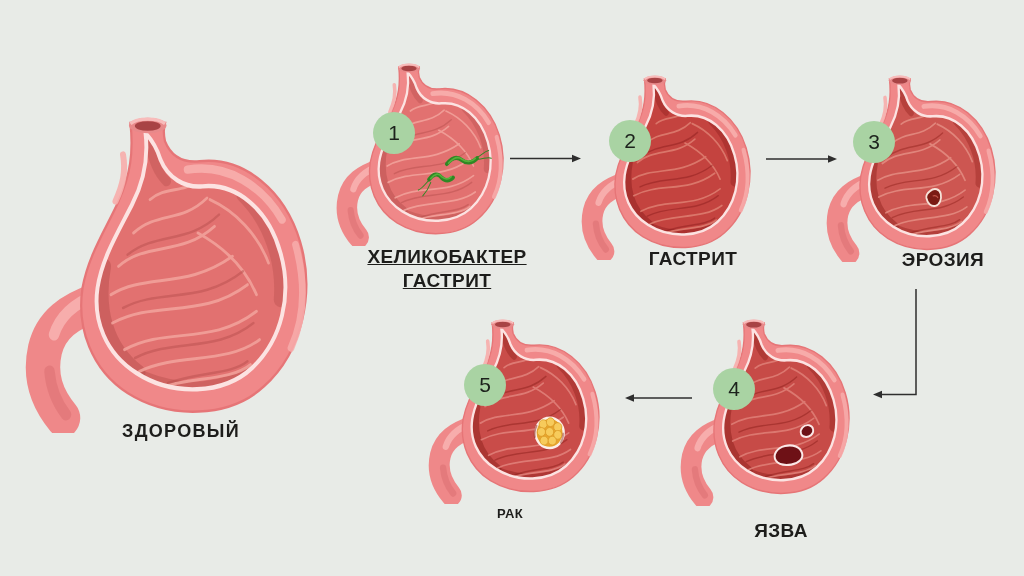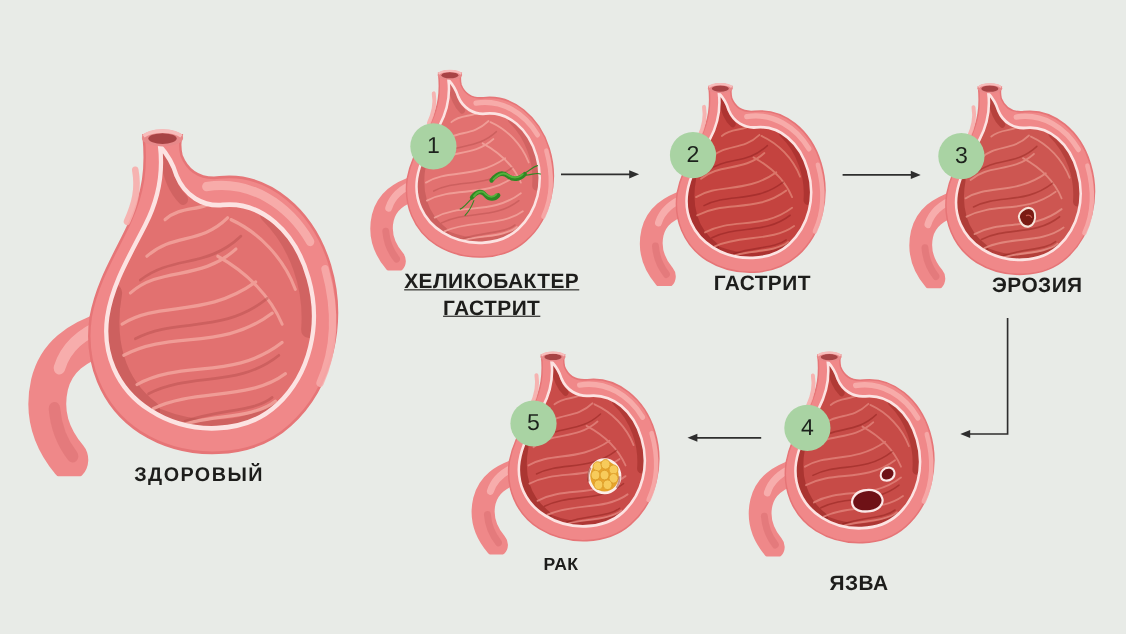--- a/index.html
+++ b/index.html
@@ -10,21 +10,21 @@
        font-family:"Liberation Sans","DejaVu Sans",sans-serif;}
   .canvas{position:relative;width:1024px;height:576px;background:var(--bg);}
   .fig{position:absolute;}
   .fig svg{display:block;width:100%;height:100%;}
   .badge{position:absolute;width:42px;height:42px;border-radius:50%;
          background:var(--badge);display:flex;align-items:center;justify-content:center;
          font-size:21px;font-weight:500;color:#1c221c;z-index:6;}
   .label{position:absolute;width:200px;text-align:center;font-weight:bold;
          color:var(--text);letter-spacing:.4px;z-index:6;}
   .stage-label{font-size:19px;line-height:24px;}
-  .label-small{font-size:16px;line-height:20px;}
+  .label-small{font-size:13px;line-height:20px;}
   .label-big{width:300px;font-size:18px;line-height:26px;letter-spacing:1.3px;}
   .arrows{position:absolute;left:0;top:0;z-index:5;pointer-events:none;}
   .arrows line,.arrows polyline{stroke:var(--arrow);stroke-width:1.5;fill:none;}
   .arrows polygon{fill:var(--arrow);}
   .bact{fill:none;stroke:#2f8824;stroke-width:4.2;stroke-linecap:round;}
   .bact-core{fill:none;stroke:#55b13b;stroke-width:1.8;stroke-linecap:round;}
   .flag{fill:none;stroke:#2f8824;stroke-width:1.1;stroke-linecap:round;}
   .defs-svg{position:absolute;width:0;height:0;}
 </style>
 </head>

